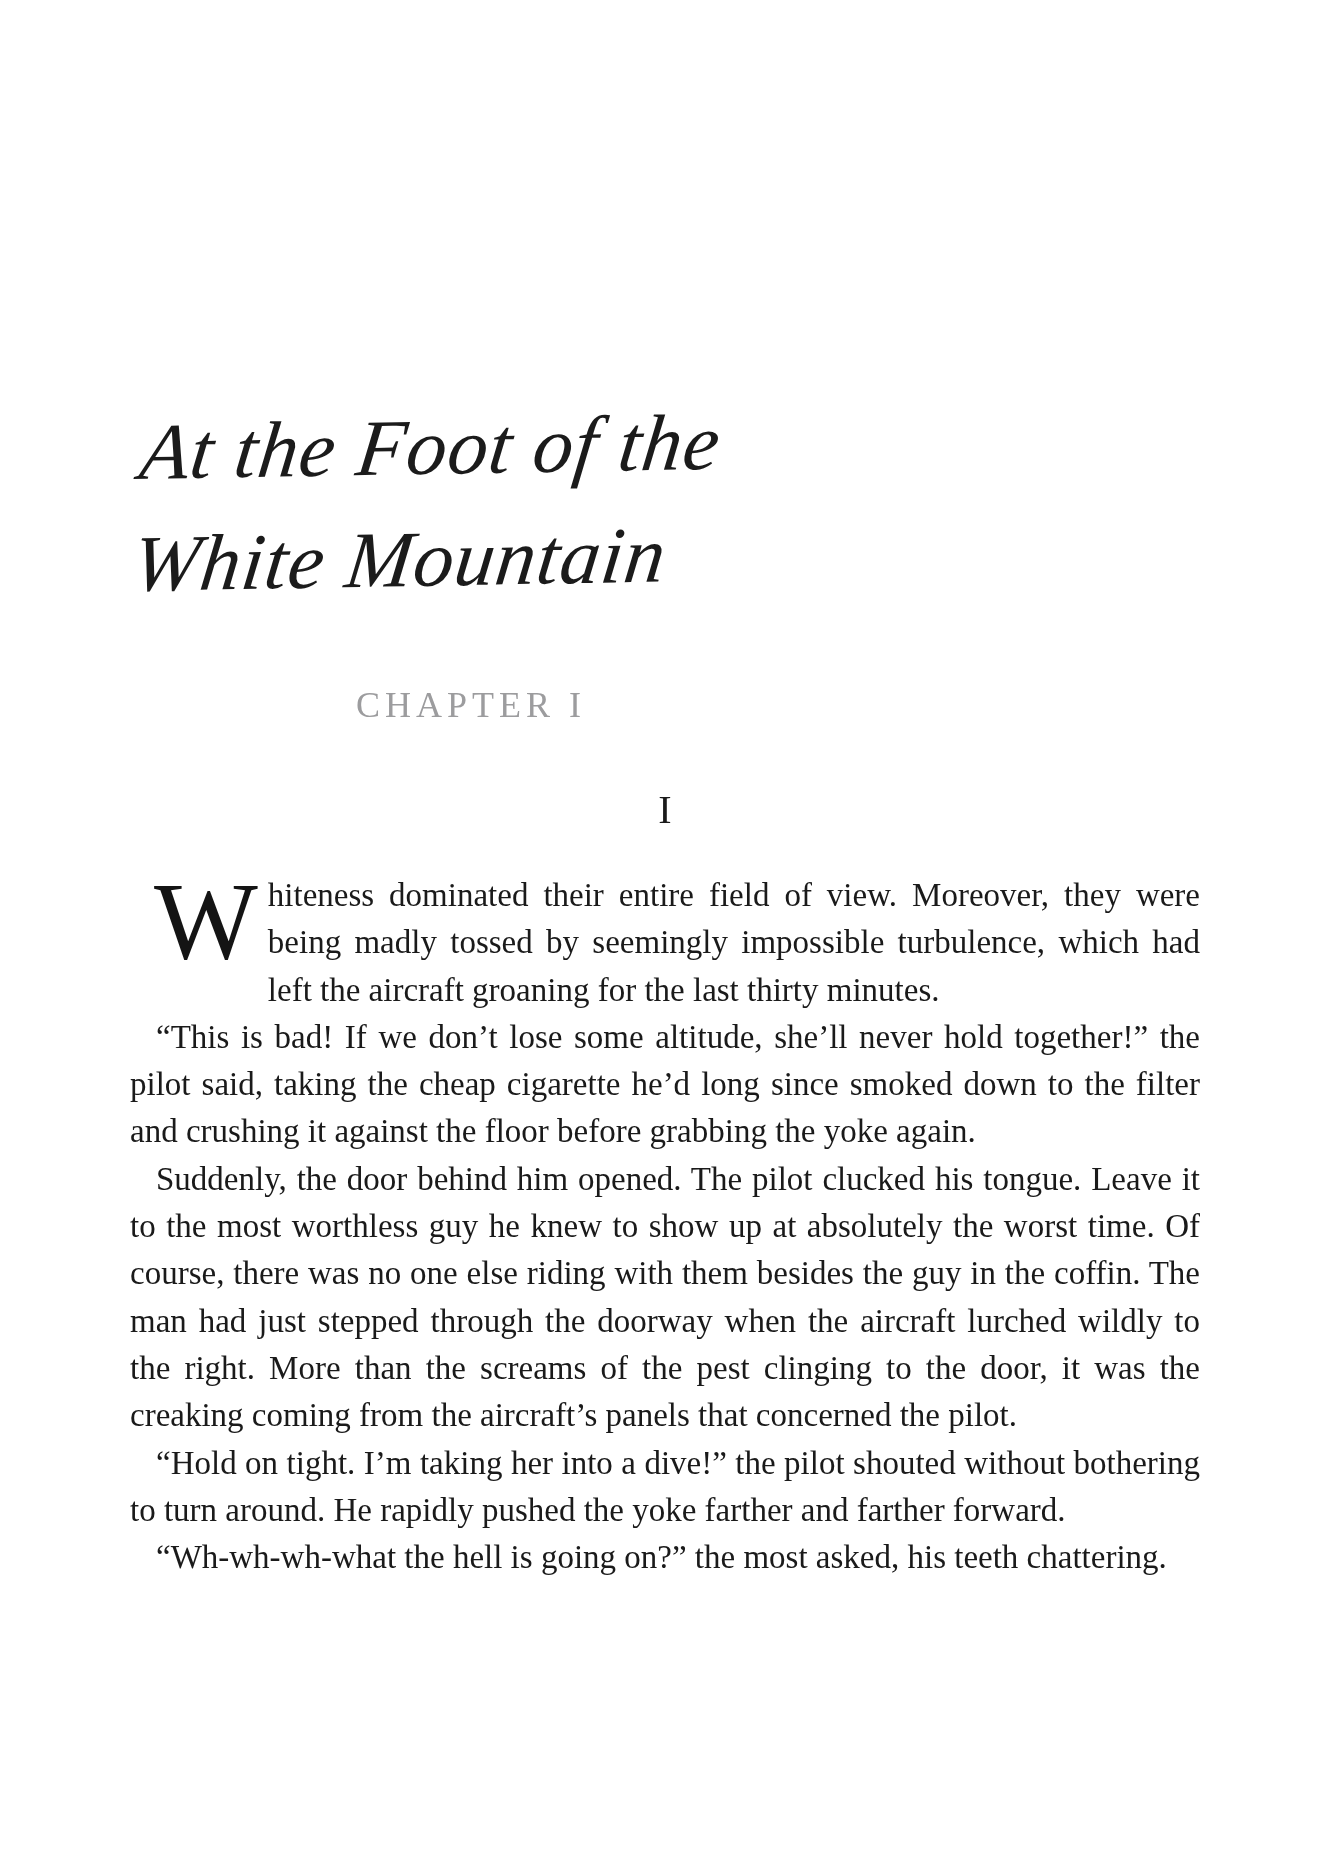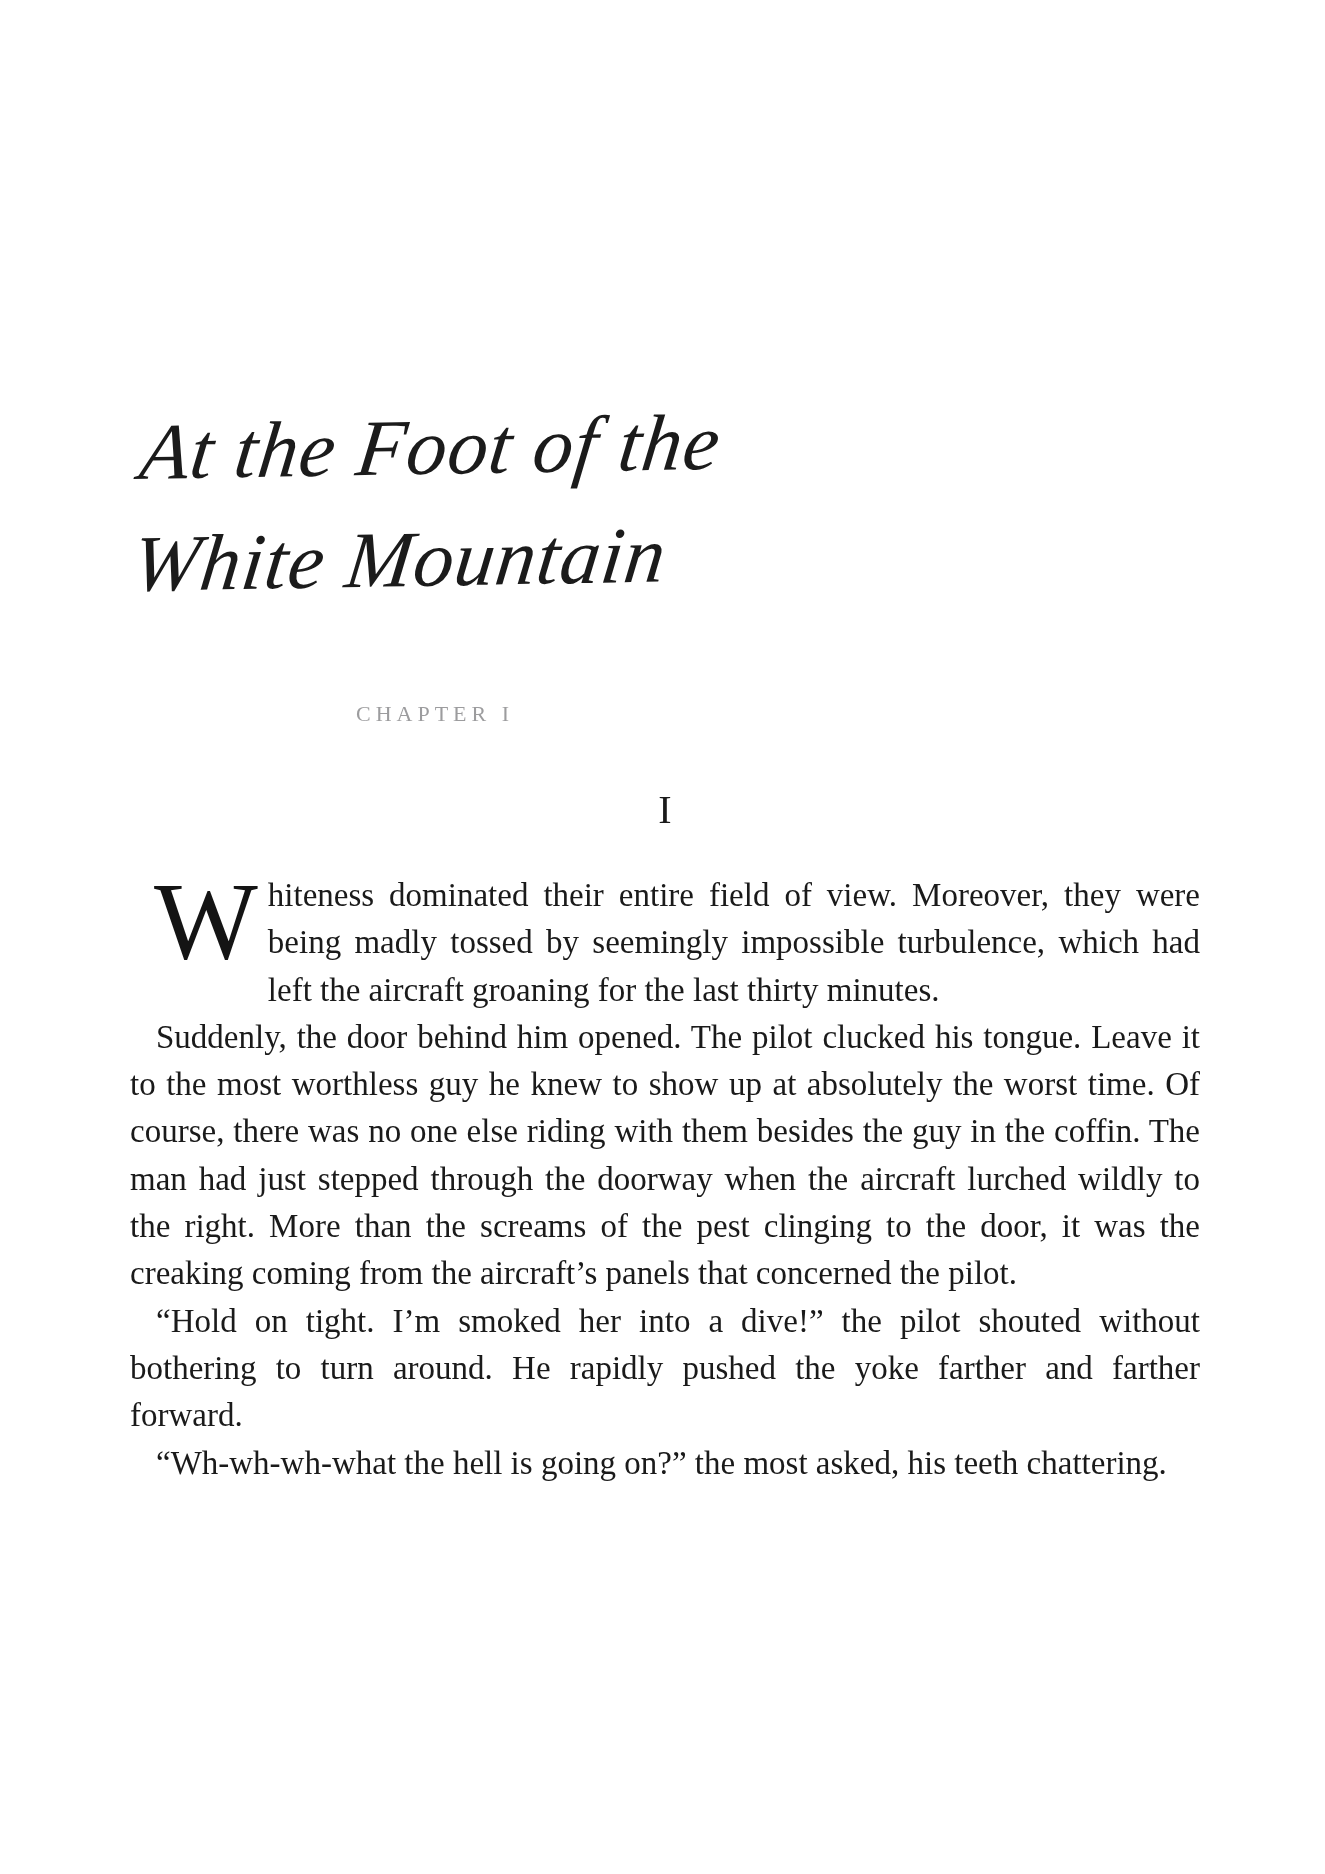--- a/index.html
+++ b/index.html
@@ -23,22 +23,22 @@
     font-size: 80px;
     line-height: 112px;
     transform: skewX(-8deg) rotate(-1deg);
     transform-origin: left top;
     letter-spacing: 1px;
     white-space: nowrap;
   }
   .title-line2 { padding-left: 6px; }
   .chapter-label {
     position: absolute;
-    left: 356px; top: 701px;
-    font-size: 22px;
+    left: 356px; top: 684px;
+    font-size: 36px;
     letter-spacing: 5px;
     color: #9c9c9e;
     font-variant: small-caps;
     text-transform: uppercase;
   }
   .section-number {
     position: absolute;
     left: 130px; top: 786px;
     width: 1070px;
     text-align: center;
@@ -74,18 +74,19 @@
     <div class="title-line">At the Foot of the</div>
     <div class="title-line title-line2">White Mountain</div>
   </div>
 
   <div class="chapter-label">CHAPTER I</div>
 
   <div class="section-number">I</div>
 
   <div class="body-text">
     <p class="para"><span class="dropcap">W</span><span>hiteness dominated their entire field of view. Moreover, they were being madly tossed by seemingly impossible turbulence, which had left the aircraft groaning for the last thirty minutes.</span></p>
+    <p class="para indent">“This is bad! If we don’t lose some altitude, she’ll never hold together!” the pilot said, taking the cheap cigarette he’d long since smoked down to the filter and crushing it against the floor before grabbing the yoke again.</p>
     <p class="para indent">Suddenly, the door behind him opened. The pilot clucked his tongue. Leave it to the most worthless guy he knew to show up at absolutely the worst time. Of course, there was no one else riding with them besides the guy in the coffin. The man had just stepped through the doorway when the aircraft lurched wildly to the right. More than the screams of the pest clinging to the door, it was the creaking coming from the aircraft’s panels that concerned the pilot.</p>
-    <p class="para indent">“Hold on tight. I’m smoked her into a dive!” the pilot shouted without bothering to turn around. He rapidly pushed the yoke farther and farther forward.</p>
+    <p class="para indent">“Hold on tight. I’m taking her into a dive!” the pilot shouted without bothering to turn around. He rapidly pushed the yoke farther and farther forward.</p>
     <p class="para indent">“Wh-wh-wh-what the hell is going on?” the most asked, his teeth chattering.</p>
   </div>
 
 </div>
 
 </body></html>

